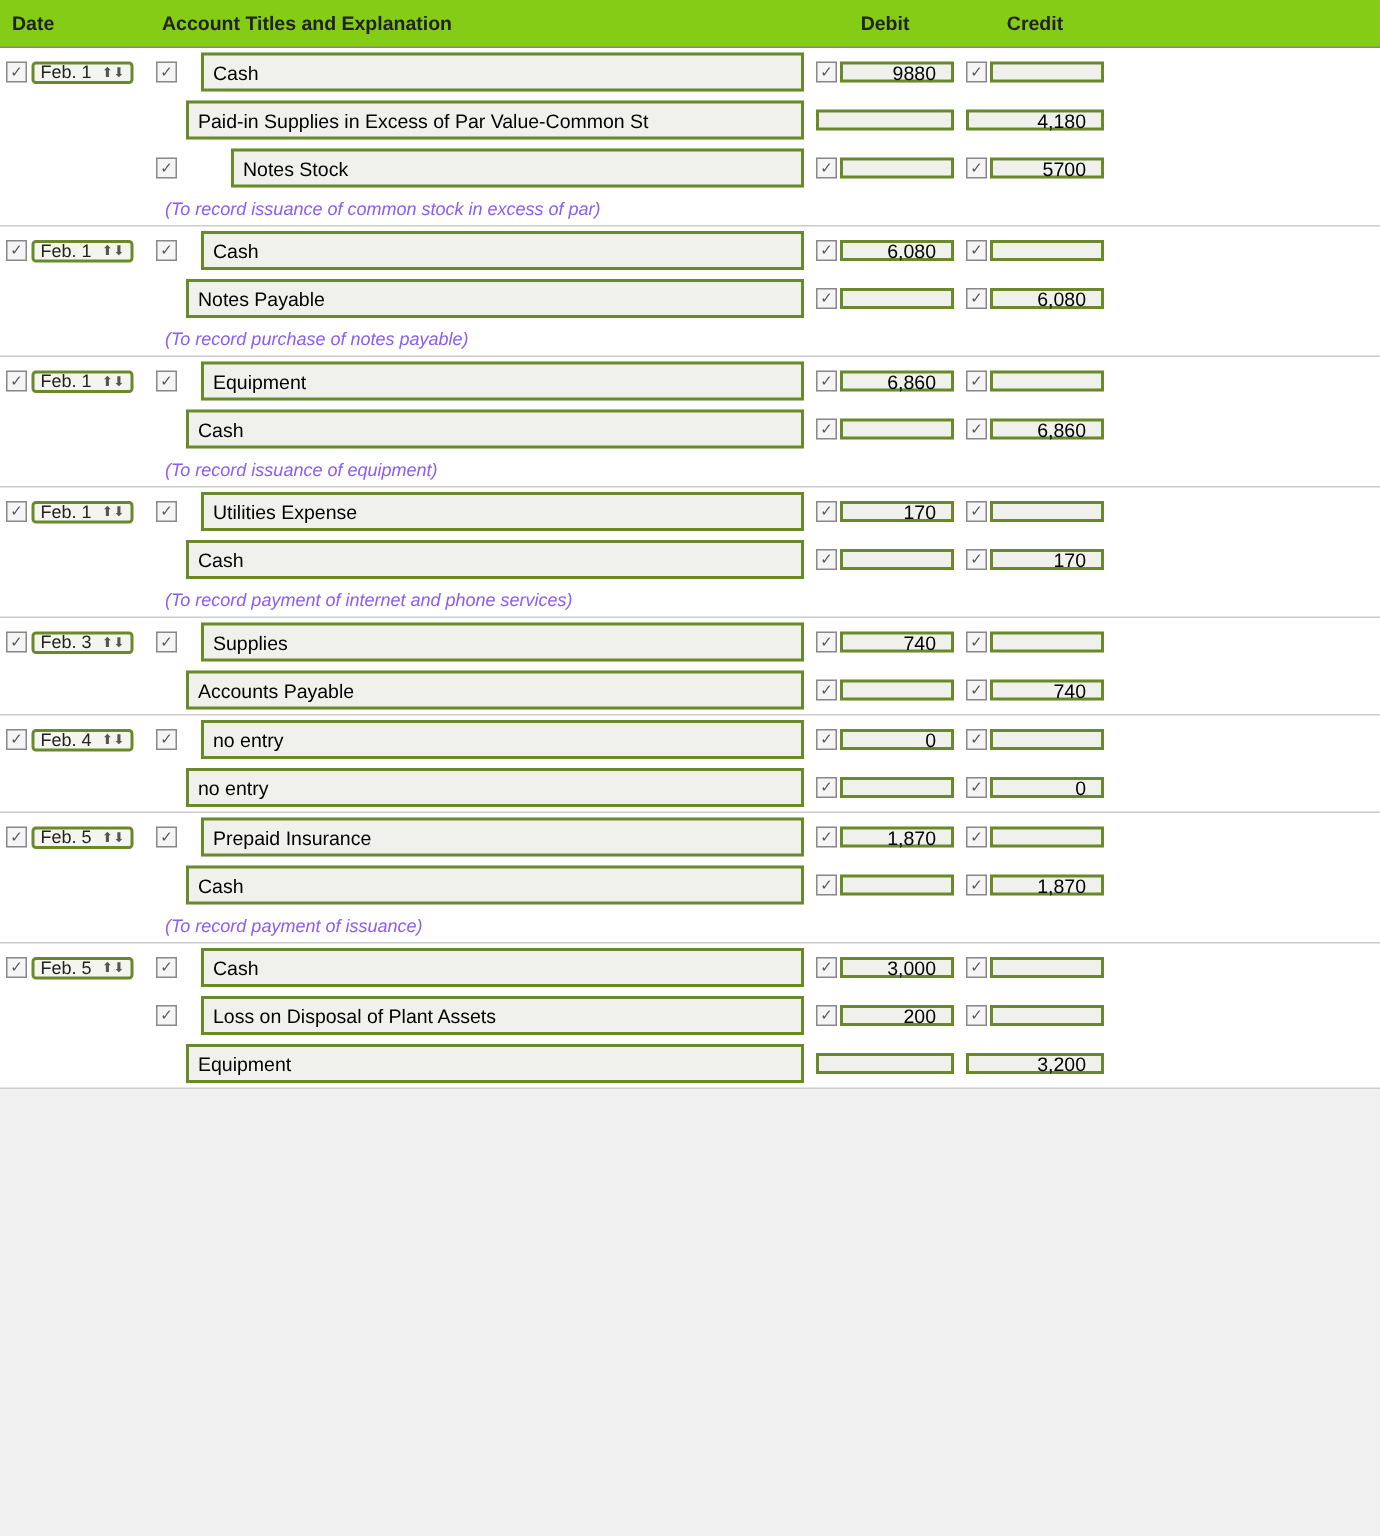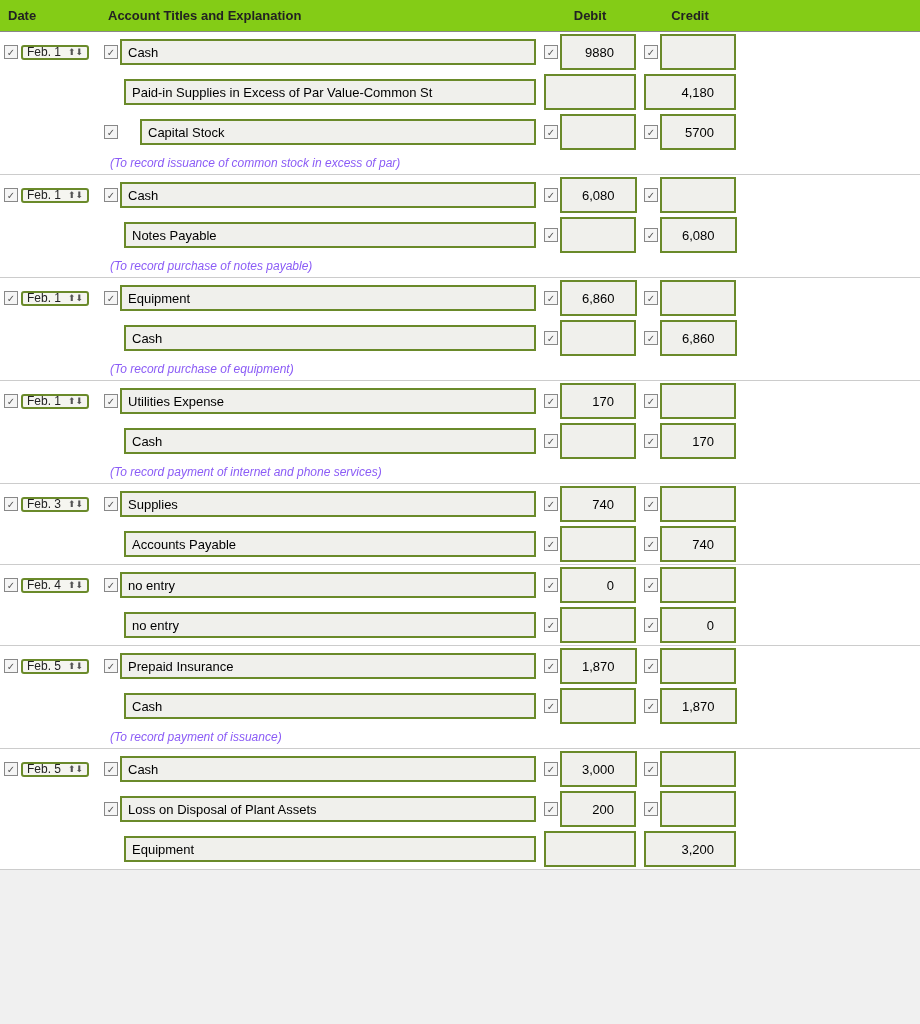--- a/index.html
+++ b/index.html
@@ -78,21 +78,21 @@
       height: 15px;
     }
     .date-select span { font-size: 12px; color: #222; }
     .date-select .arrow { font-size: 9px; color: #555; }
 
     
     .account-cell {
       display: flex;
       align-items: center;
       padding: 2px 4px;
-      gap: 2px;
+      gap: 16px;
     }
     .account-input {
       border: 2px solid #6a8a2a;
       background: #f0f0ec;
       padding: 3px 6px;
       font-size: 13px;
       flex: 1;
       height: 26px;
       display: flex;
       align-items: center;
@@ -104,24 +104,24 @@
     
     .amount-cell {
       display: flex;
       align-items: center;
       padding: 2px 4px;
       gap: 2px;
     }
     .amount-input {
       border: 2px solid #6a8a2a;
       background: #f0f0ec;
-      padding: 3px 20px;
+      padding: 3px 10px;
       font-size: 13px;
       flex: 1;
-      height: 36px;
+      height: 14px;
       display: flex;
       align-items: center;
       justify-content: flex-end;
     }
 
     
     .note-row {
       padding: 4px 8px 4px 110px;
       font-size: 12px;
       color: #8b5cf6;
@@ -172,21 +172,21 @@
             <div class="amount-input"></div>
           </div>
           <div class="amount-cell">
             <div class="amount-input">4,180</div>
           </div>
         </div>
         <div class="journal-row">
           <div class="date-cell"></div>
           <div class="account-cell">
             <div class="check-box checked"></div>
-            <div class="account-input indented">Capital Stock</div>
+            <div class="account-input indented">Notes Stock</div>
           </div>
           <div class="amount-cell">
             <div class="check-box checked"></div>
             <div class="amount-input"></div>
           </div>
           <div class="amount-cell">
             <div class="check-box checked"></div>
             <div class="amount-input">5700</div>
           </div>
         </div>
@@ -259,21 +259,21 @@
           </div>
           <div class="amount-cell">
             <div class="check-box checked"></div>
             <div class="amount-input"></div>
           </div>
           <div class="amount-cell">
             <div class="check-box checked"></div>
             <div class="amount-input">6,860</div>
           </div>
         </div>
-        <div class="note-row">(To record purchase of equipment)</div>
+        <div class="note-row">(To record issuance of equipment)</div>
       </div>
       <div class="entry-group">
         <div class="journal-row">
           <div class="date-cell">
             <div class="check-box checked"></div>
             <div class="date-select">
               <span>Feb. 1</span>
               <span class="arrow">⬆⬇</span>
             </div>
           </div>

